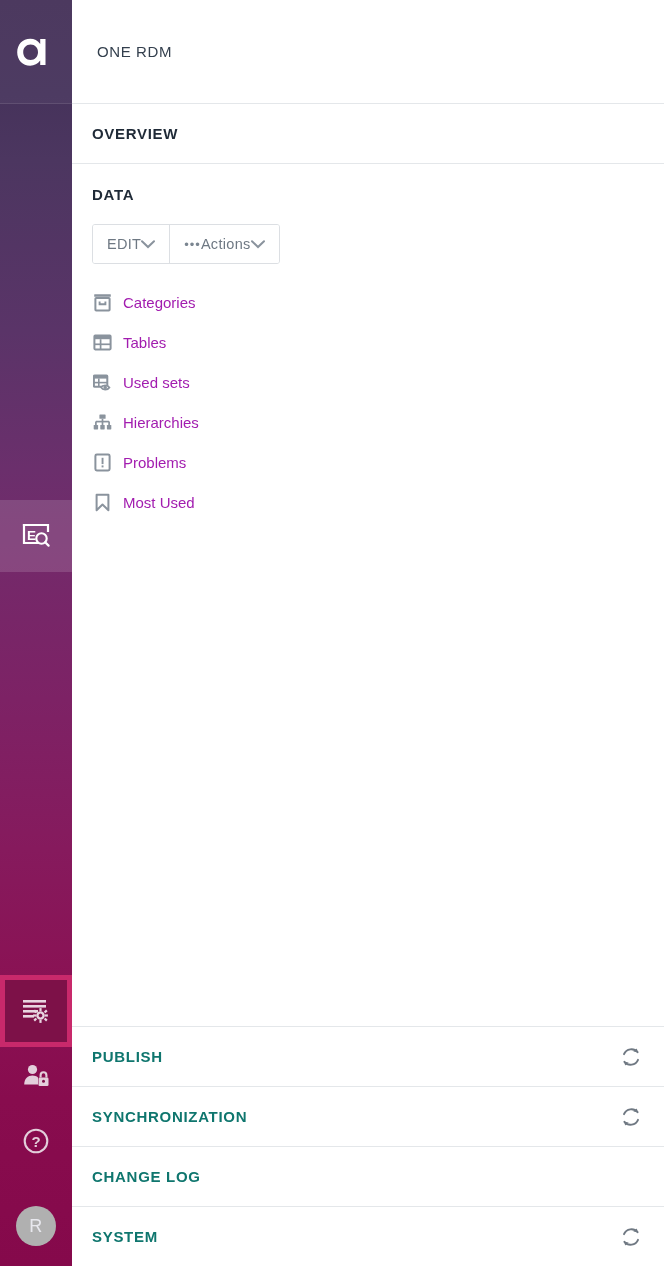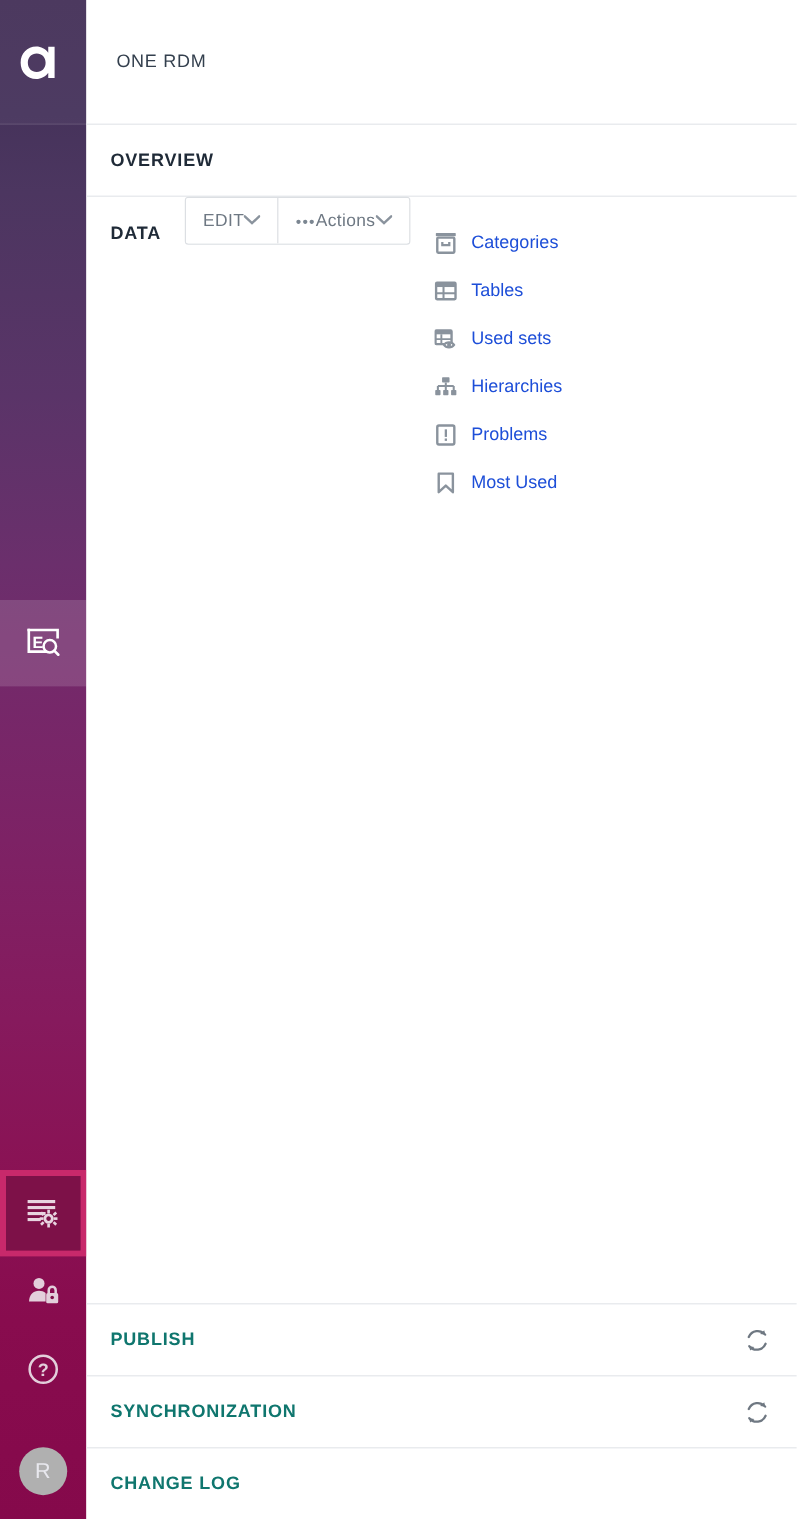--- a/index.html
+++ b/index.html
@@ -138,21 +138,21 @@
     font-size: 15px;
     font-weight: 700;
     letter-spacing: 0.7px;
     justify-content: space-between;
   }
   .section-head .sec-label { display: block; }
 
   .data-body {
     flex: 1 1 auto;
     display: flex;
-    flex-direction: row;
+    flex-direction: column;
     min-height: 0;
   }
 
   .data-head {
     height: 60px;
     flex: 0 0 60px;
     display: flex;
     align-items: center;
     padding-left: 20px;
     color: #1f2a37;
@@ -199,21 +199,21 @@
     cursor: pointer;
   }
   .menu-item .mi-ico {
     width: 20px; height: 20px;
     display: flex;
     align-items: center;
     justify-content: center;
     flex: 0 0 20px;
   }
   .menu-item .mi-label {
-    color: #1d4ed8;
+    color: #a21caf;
     font-size: 15px;
   }
 
   .spacer { flex: 1 1 auto; }
 
   .bottom-sections { flex: 0 0 auto; }
   .bsec {
     height: 60px;
     display: flex;
     align-items: center;
@@ -455,16 +455,27 @@
         </span>
       </div>
 
       <div class="bsec">
         <span>CHANGE LOG</span>
         <span class="refresh hidden">
           <svg width="22" height="22" viewBox="0 0 22 22"></svg>
         </span>
       </div>
 
+      <div class="bsec">
+        <span>SYSTEM</span>
+        <span class="refresh">
+          <svg width="22" height="22" viewBox="0 0 22 22">
+            <path d="M4.0 8.2 A8 8 0 0 1 17.6 6.2" fill="none" stroke="#6f7882" stroke-width="1.9" stroke-linecap="round"></path>
+            <path d="M18.0 13.8 A8 8 0 0 1 4.4 15.8" fill="none" stroke="#6f7882" stroke-width="1.9" stroke-linecap="round"></path>
+            <path d="M17.6 6.2 L13.3 5.6 L16.9 2.6 Z" fill="#6f7882"></path>
+            <path d="M4.4 15.8 L8.7 16.4 L5.1 19.4 Z" fill="#6f7882"></path>
+          </svg>
+        </span>
+      </div>
     </div>
 
   </div>
 </div>
 
 </body></html>

